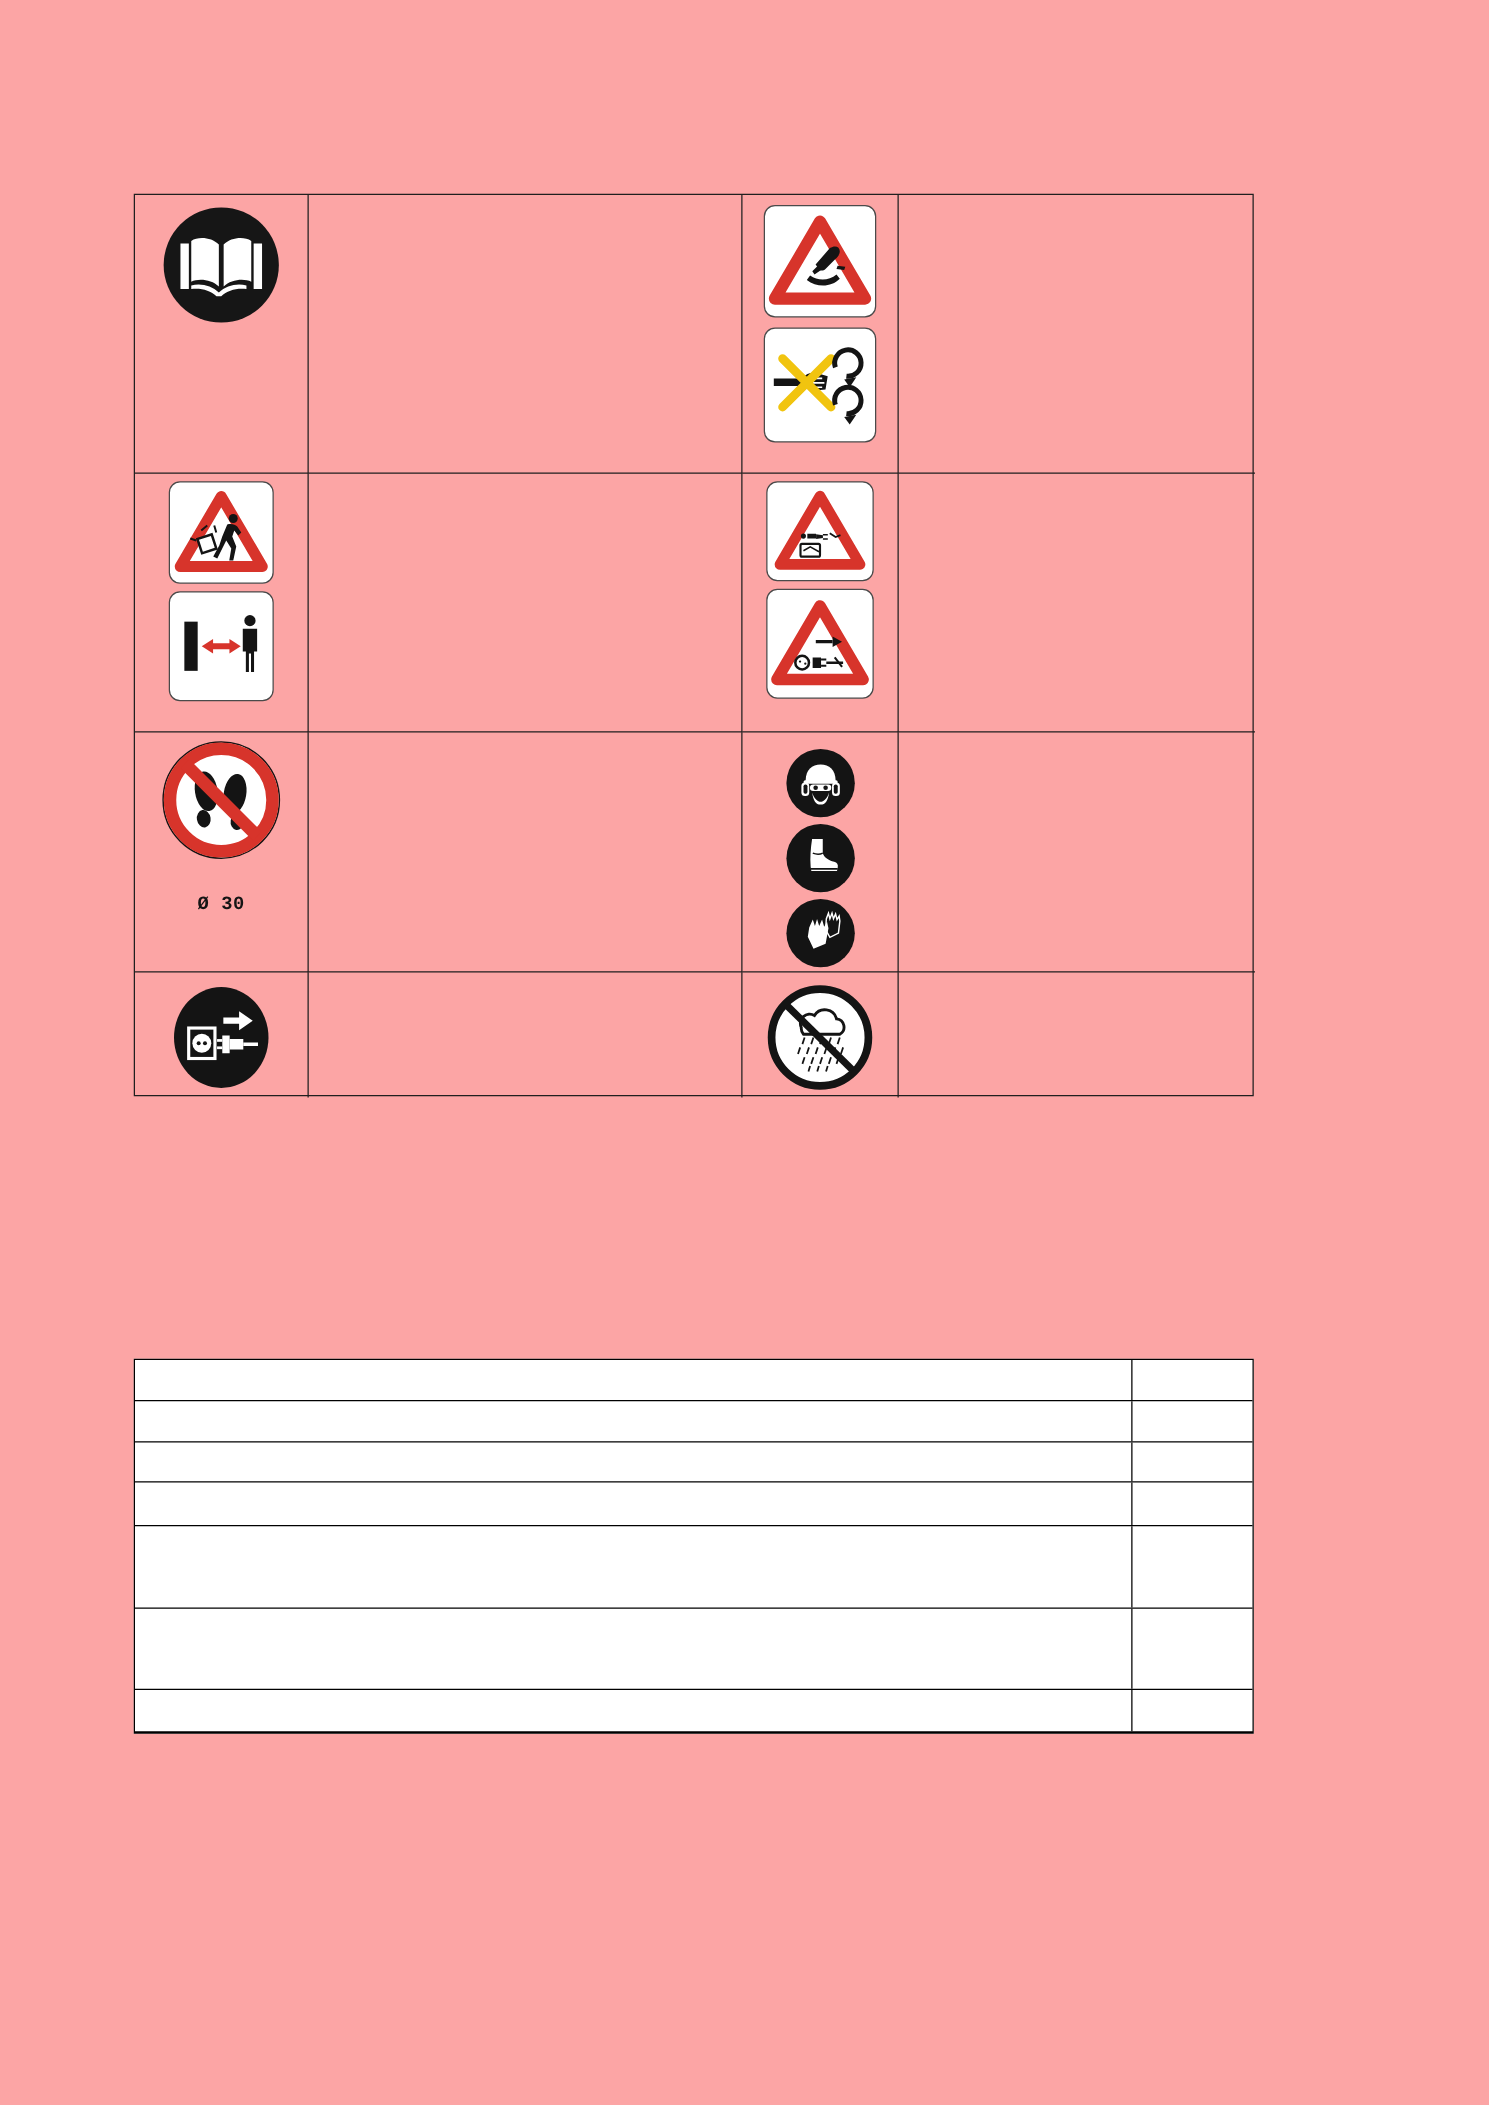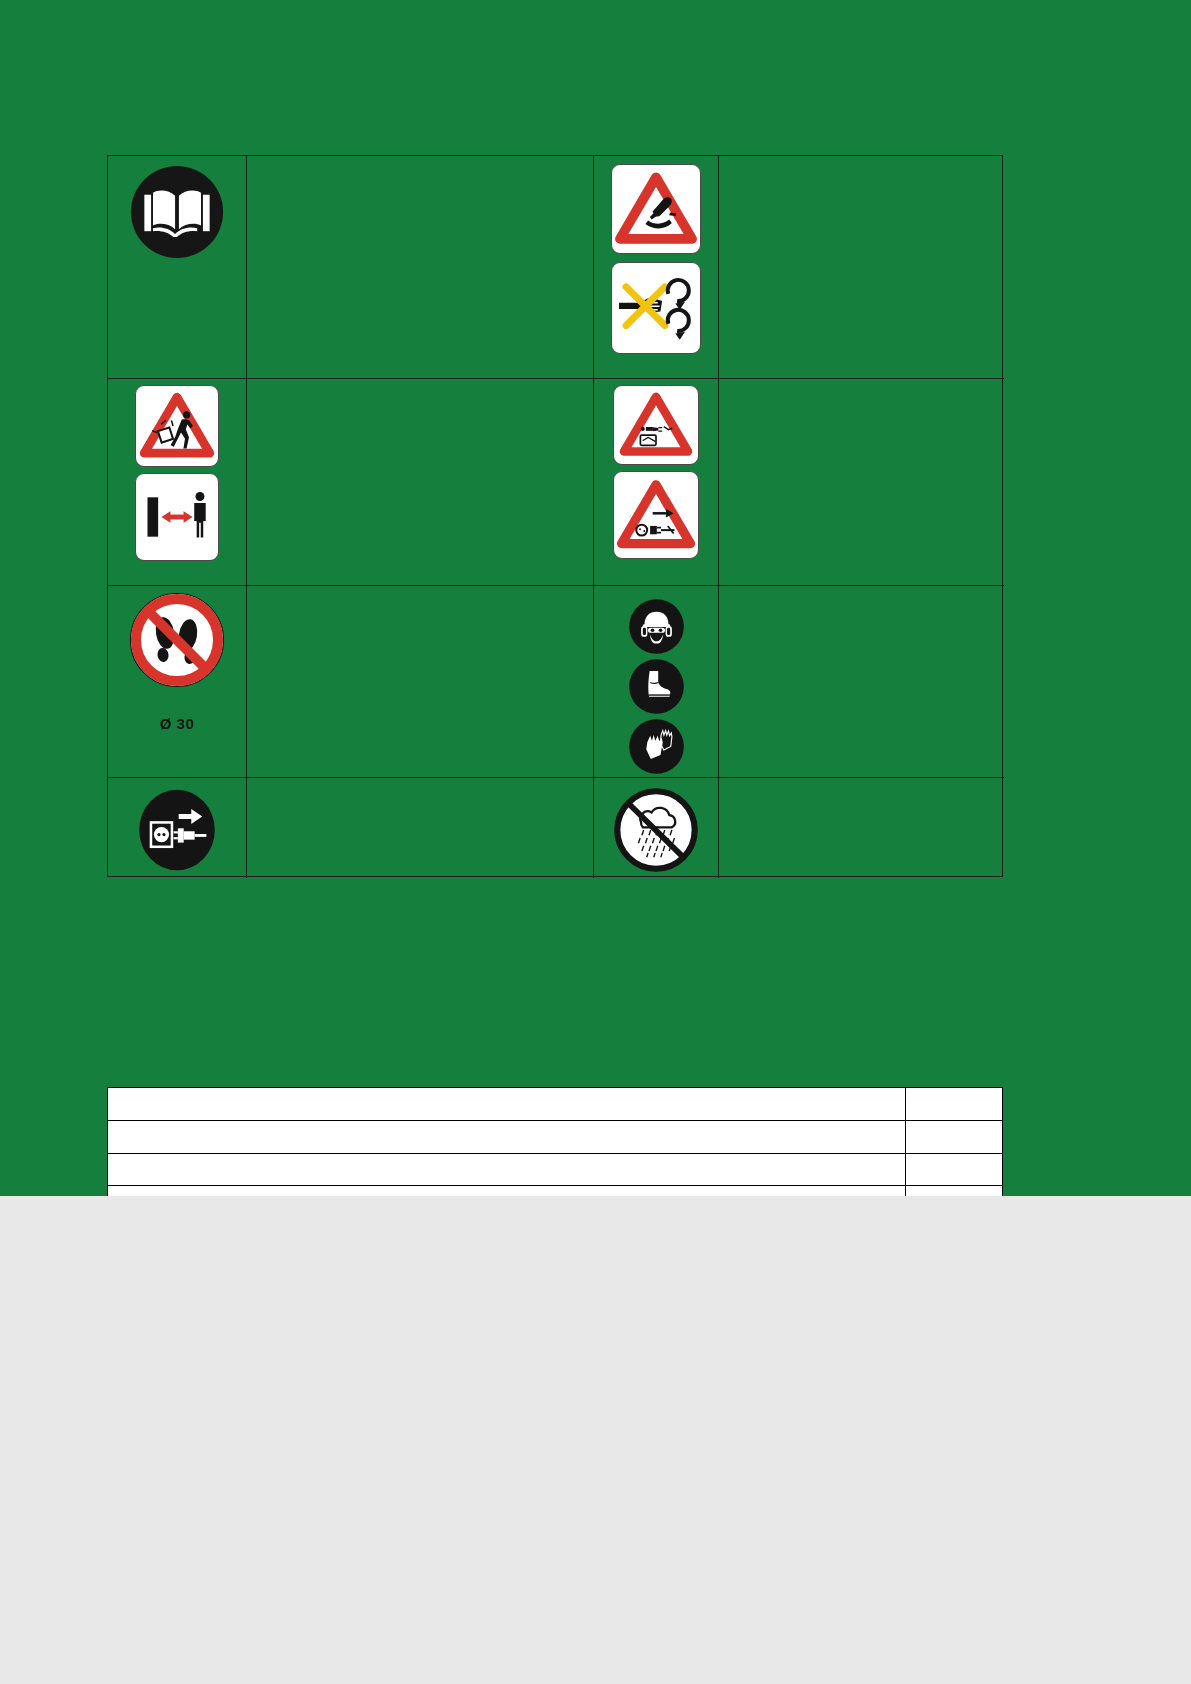--- a/index.html
+++ b/index.html
@@ -1,18 +1,18 @@
 <!DOCTYPE html>
 <html><head>
 <meta charset="utf-8">
 <style>
   html,body { margin:0; padding:0; background:#e8e8e8; }
   #page {
-    position:relative; width:1191px; height:1196px; background:#15803d;
-    margin:0 auto; font-family:Liberation Sans, sans-serif; color:#141414;
+    position:relative; width:1191px; height:1684px; background:#fca5a5;
+    margin:0 auto; font-family:Liberation Mono, monospace; color:#141414;
     overflow:hidden;
   }
 
   
   .symbols-table {
     position:absolute; left:107px; top:155px; width:896px; height:722px;
     display:grid;
     grid-template-columns:139px 347px 125px 285px;
     grid-template-rows:223px 207px 192px 100px;
     border:1px solid #1f1f1f;

